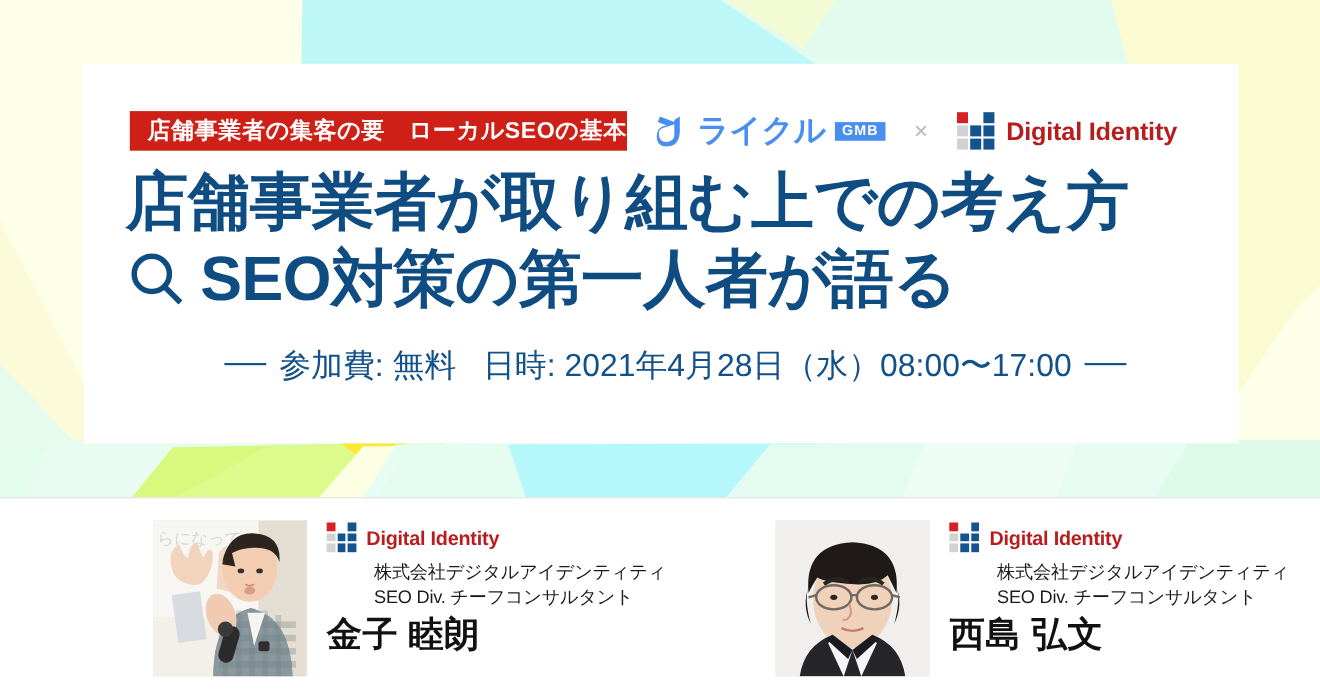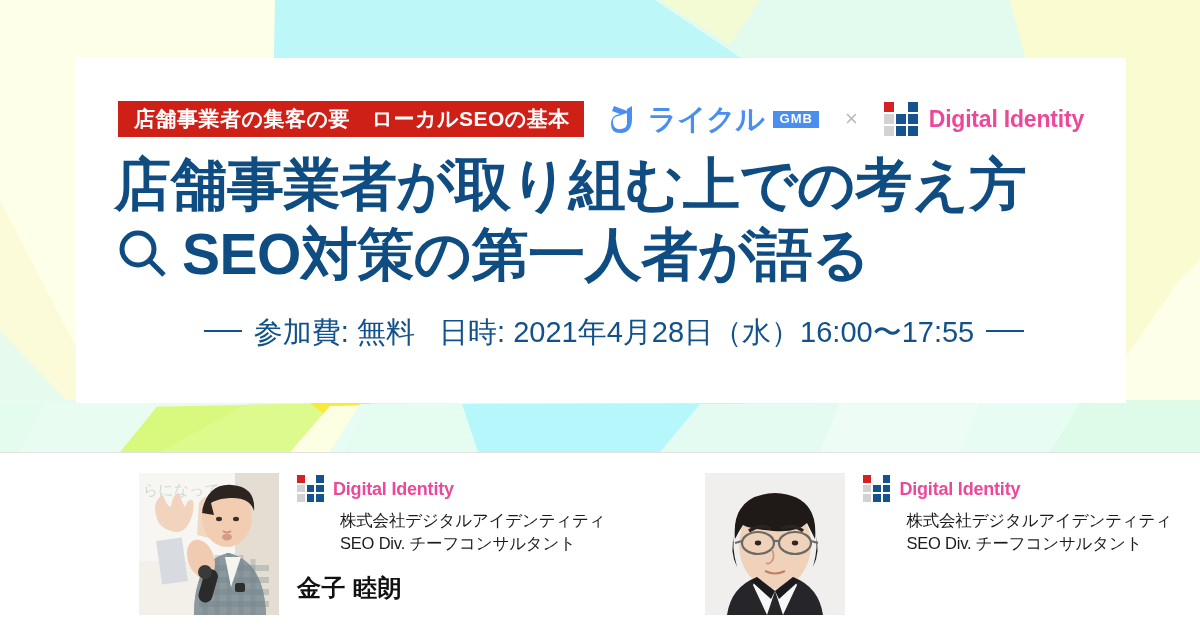--- a/index.html
+++ b/index.html
@@ -46,21 +46,21 @@
     height: 42px;
     display: flex;
     align-items: center;
   }
   .red-badge {
     background: #cf2017;
     color: #ffffff;
     font-size: 21px;
     font-weight: 700;
     letter-spacing: 0.5px;
-    padding: 7px 14px 8px 16px;
+    padding: 7px 0 8px 16px;
     line-height: 1;
     white-space: pre;
   }
 
   .brand-cluster {
     display: flex;
     align-items: center;
     margin-left: 26px;
   }
   .raikuru-logo {
@@ -90,21 +90,21 @@
     font-size: 22px;
     margin: 0 26px;
     line-height: 1;
     font-weight: 300;
   }
   .di-logo {
     display: flex;
     align-items: center;
   }
   .di-text {
-    color: #ec4899;
+    color: #b91c1c;
     font-size: 23px;
     font-weight: 700;
     letter-spacing: -0.2px;
     margin-left: 11px;
     line-height: 1;
   }
 
   
   .di-grid {
     display: grid;
@@ -211,23 +211,23 @@
   .speaker-role {
     color: #1b1b1b;
     font-size: 16.5px;
     line-height: 1.38;
     letter-spacing: -0.2px;
     white-space: nowrap;
     margin-left: 43px;
   }
   .speaker-name {
     color: #111111;
-    font-size: 24px;
-    font-weight: 700;
-    margin-top: 17px;
+    font-size: 32px;
+    font-weight: 700;
+    margin-top: 0;
     letter-spacing: 0.5px;
     white-space: nowrap;
   }
 </style>
 </head>
 <body>
 
 <div id="stage">
 
   <svg class="bg-layer" viewBox="0 0 1200 630" preserveAspectRatio="none">
@@ -309,21 +309,21 @@
       <div class="headline-line">
         <svg class="mag-icon" width="58" height="58" viewBox="0 0 58 58">
           <circle cx="24" cy="24" r="16" fill="none" stroke="#0f4c81" stroke-width="5"></circle>
           <line x1="35" y1="35" x2="50" y2="50" stroke="#0f4c81" stroke-width="5" stroke-linecap="butt"></line>
         </svg>
         <span>SEO対策の第一人者が語る</span>
       </div>
     </div>
 
     <div class="subtitle">
-      <span class="rule"></span><span>参加費: 無料</span>&nbsp;&nbsp;&nbsp;<span>日時: 2021年4月28日（水）16:00〜17:55</span><span class="rule"></span>
+      <span class="rule"></span><span>参加費: 無料</span>&nbsp;&nbsp;&nbsp;<span>日時: 2021年4月28日（水）08:00〜17:00</span><span class="rule"></span>
     </div>
 
   </div>
 
   <div class="speakers">
     <div class="divider-top"></div>
 
     <div class="speaker first">
       <div class="photo">
         <svg width="140" height="142" viewBox="0 0 140 142">
@@ -417,18 +417,19 @@
             <span class="di-cell blue"></span>
             <span class="di-cell blue"></span>
             <span class="di-cell gray"></span>
             <span class="di-cell blue"></span>
             <span class="di-cell blue"></span>
           </div>
           <span class="di-text">Digital Identity</span>
         </div>
         <div class="speaker-company">株式会社デジタルアイデンティティ</div>
         <div class="speaker-role">SEO Div. チーフコンサルタント</div>
+        <div class="speaker-name">西島 弘文</div>
       </div>
     </div>
 
   </div>
 
 </div>
 
 </body></html>

